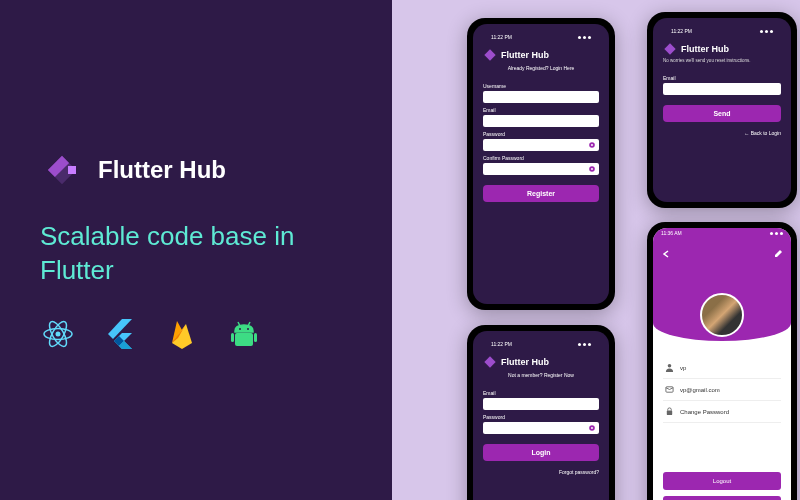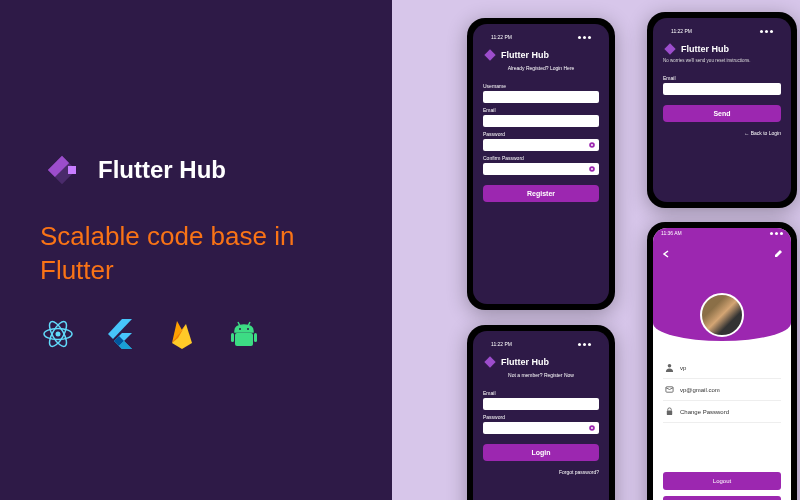--- a/index.html
+++ b/index.html
@@ -1,21 +1,21 @@
 <!DOCTYPE html>
 <html><head>
 <meta charset="utf-8">
 <style>
 *{margin:0;padding:0;box-sizing:border-box;font-family:-apple-system,BlinkMacSystemFont,'Segoe UI',sans-serif}
 body{width:800px;height:500px;display:flex;overflow:hidden}
 .left{width:392px;height:500px;background:#2e1a47;display:flex;flex-direction:column;justify-content:center;padding:0 40px}
 .brand{display:flex;align-items:center;gap:14px;margin-bottom:28px}
 .logo{width:44px;height:44px;position:relative}
 .brand-name{color:#fff;font-size:24px;font-weight:700}
-.tagline{color:#f97316;font-size:26px;font-weight:400;line-height:1.3;margin-bottom:29px}
+.tagline{color:#5eead4;font-size:26px;font-weight:400;line-height:1.3;margin-bottom:29px}
 .tech-icons{display:flex;gap:26px;align-items:center}
 .tech-icons svg{width:36px;height:36px}
 .right{width:408px;height:500px;background:#d7c6ea;position:relative;overflow:hidden}
 .phone{position:absolute;border-radius:18px;background:#000;padding:6px;box-shadow:0 4px 20px rgba(0,0,0,.3)}
 .scr{border-radius:14px;width:100%;height:100%;overflow:hidden;display:flex;flex-direction:column}
 .p1{left:75px;top:18px;width:148px;height:292px}
 .p2{left:255px;top:12px;width:150px;height:196px}
 .p3{left:75px;top:325px;width:148px;height:260px}
 .p4{left:255px;top:222px;width:150px;height:310px}
 .sbar{height:10px;display:flex;justify-content:space-between;align-items:center;padding:0 8px;font-size:5px;color:#fff}

